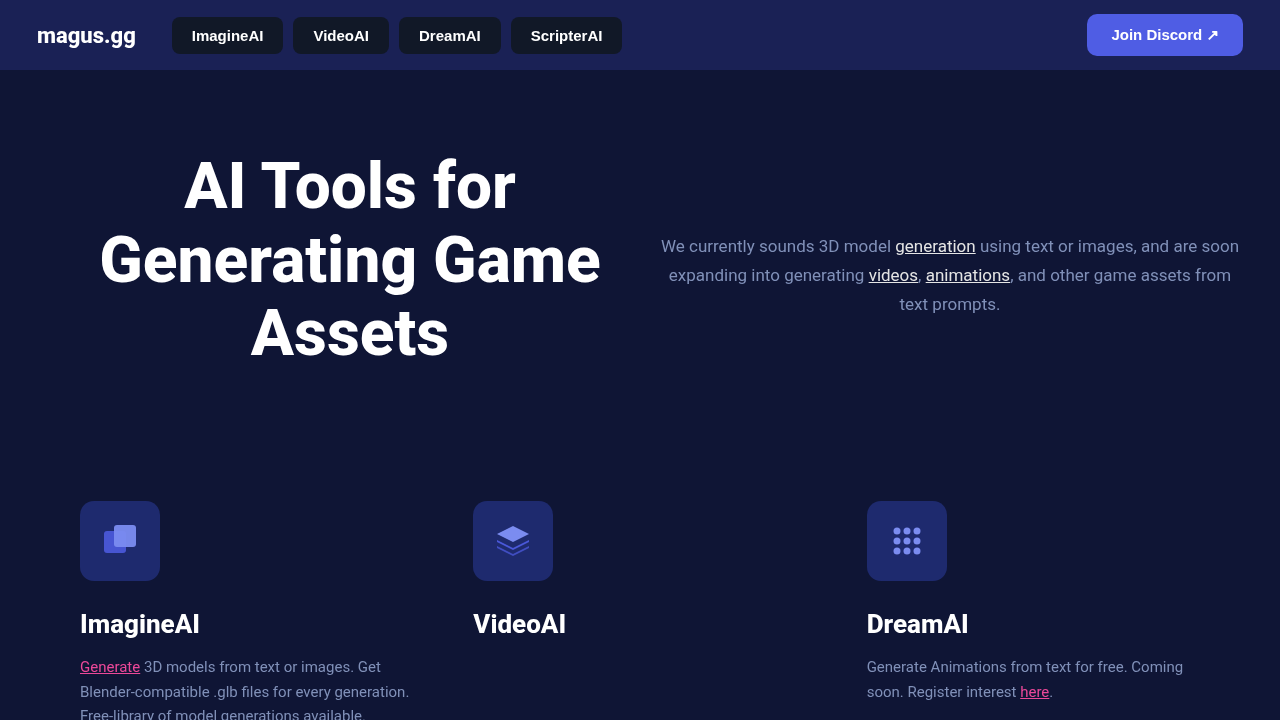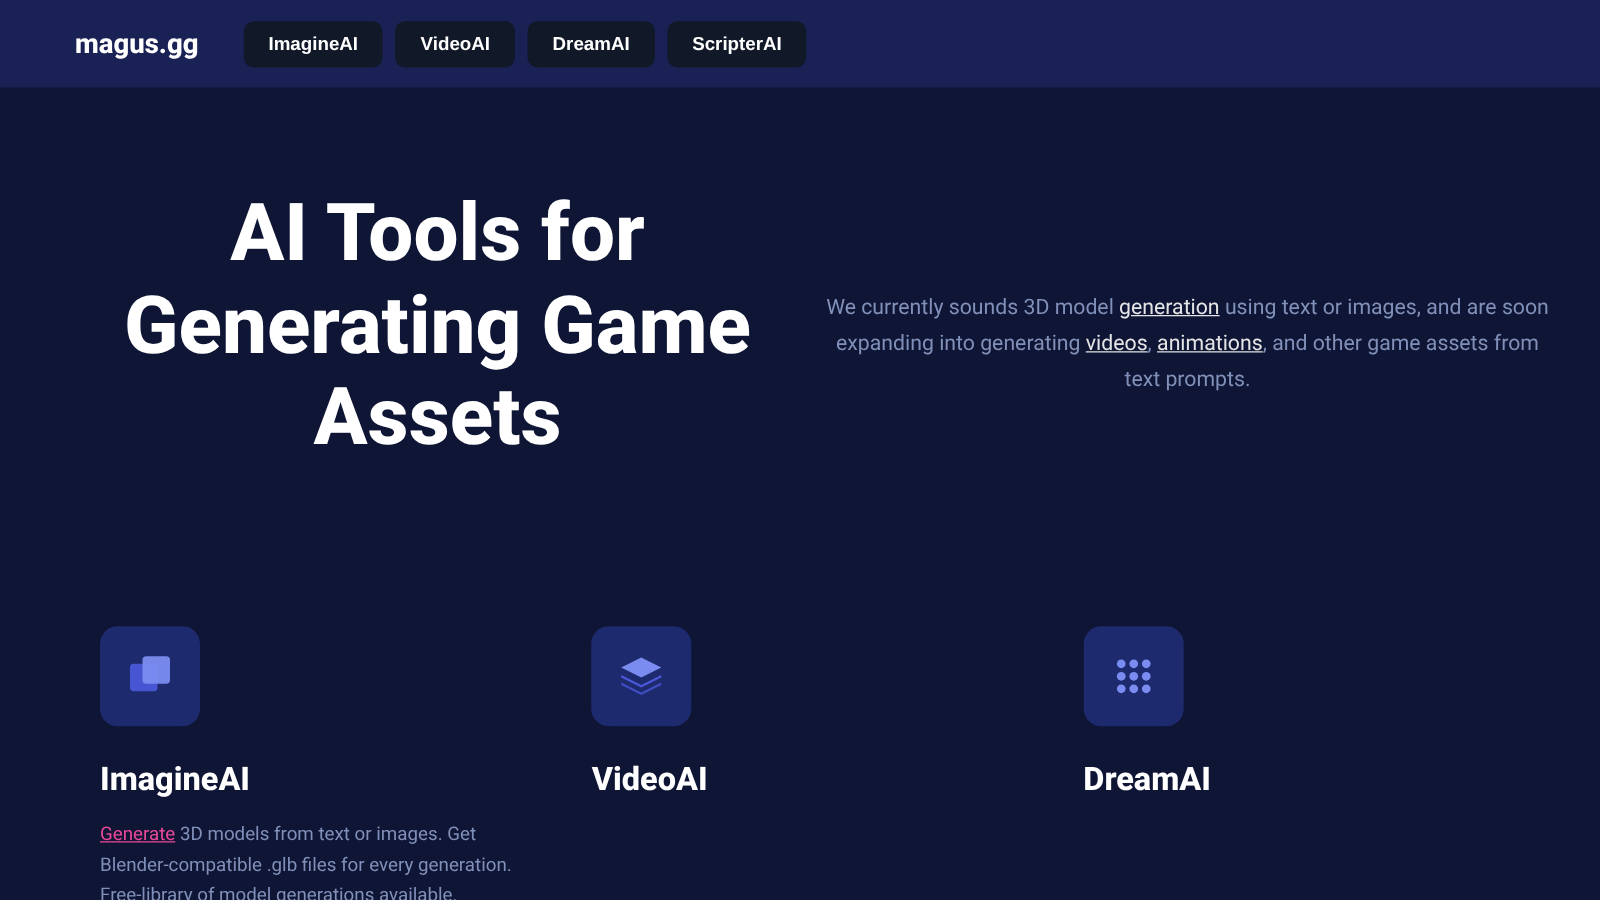--- a/index.html
+++ b/index.html
@@ -14,21 +14,21 @@
       color: #ffffff;
       min-height: 720px;
       width: 1280px;
     }
 
     
     .navbar {
       background-color: #1a2155;
       display: flex;
       align-items: center;
-      padding: 0 60px;
+      padding: 0 37px;
       height: 70px;
       gap: 16px;
     }
 
     .logo {
       font-size: 22px;
       font-weight: 800;
       color: #ffffff;
       margin-right: 20px;
       white-space: nowrap;
@@ -145,20 +145,21 @@
 <body>
 
 <nav class="navbar">
   <div class="logo">magus.gg</div>
   <div class="nav-links">
     <button class="nav-btn">ImagineAI</button>
     <button class="nav-btn">VideoAI</button>
     <button class="nav-btn">DreamAI</button>
     <button class="nav-btn">ScripterAI</button>
   </div>
+  <button class="discord-btn">Join Discord ↗</button>
 </nav>
 
 <section class="hero">
   <h1 class="hero-title">AI Tools for Generating Game Assets</h1>
   <p class="hero-subtitle">
     <span>We currently sounds 3D model </span><a href="#">generation</a><span> using text or images, and are soon expanding into generating </span><a href="#">videos</a><span>, </span><a href="#">animations</a><span>, and other game assets from text prompts.</span>
   </p>
 </section>
 
 <section class="cards-section">
@@ -198,15 +199,18 @@
         <circle cx="30" cy="10" r="3.5" fill="#7b8cf0"></circle>
         <circle cx="10" cy="20" r="3.5" fill="#7b8cf0"></circle>
         <circle cx="20" cy="20" r="3.5" fill="#7b8cf0"></circle>
         <circle cx="30" cy="20" r="3.5" fill="#7b8cf0"></circle>
         <circle cx="10" cy="30" r="3.5" fill="#7b8cf0"></circle>
         <circle cx="20" cy="30" r="3.5" fill="#7b8cf0"></circle>
         <circle cx="30" cy="30" r="3.5" fill="#7b8cf0"></circle>
       </svg>
     </div>
     <h2 class="card-title">DreamAI</h2>
+    <p class="card-desc">
+      <span>Generate Animations from text for free. Coming soon. Register interest </span><a href="#">here</a><span>.</span>
+    </p>
   </div>
 
 </section>
 
 </body></html>

